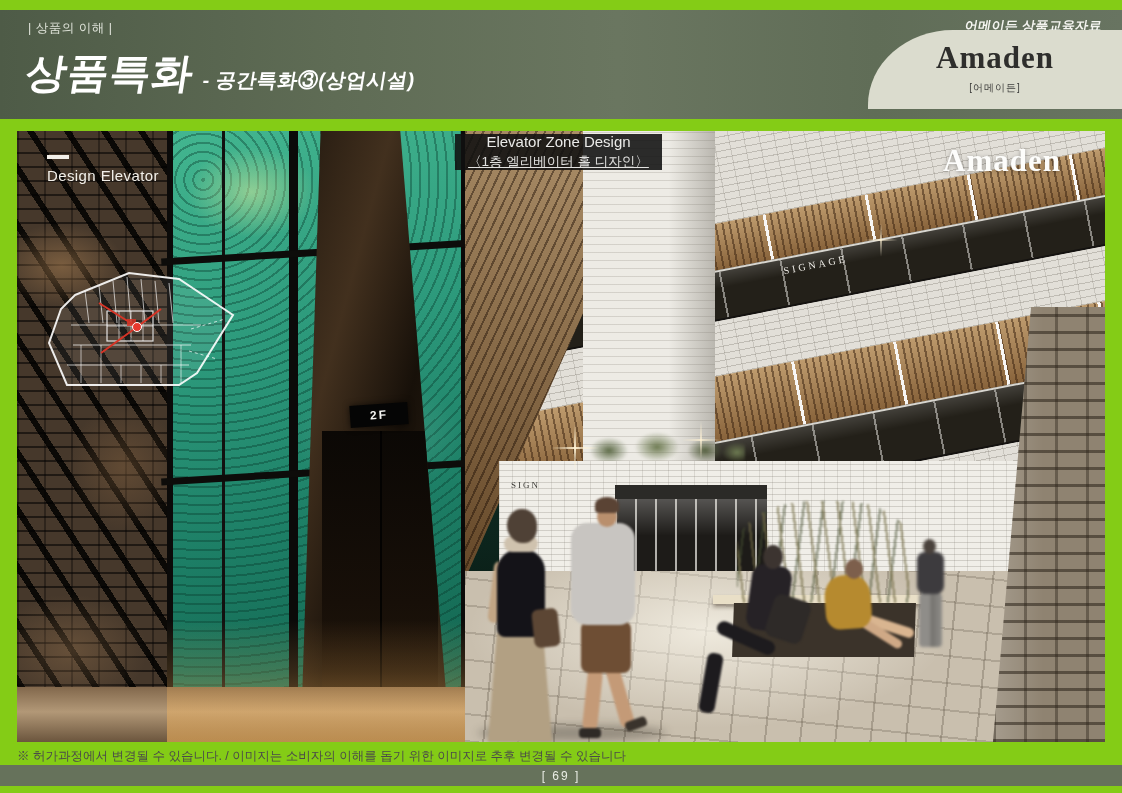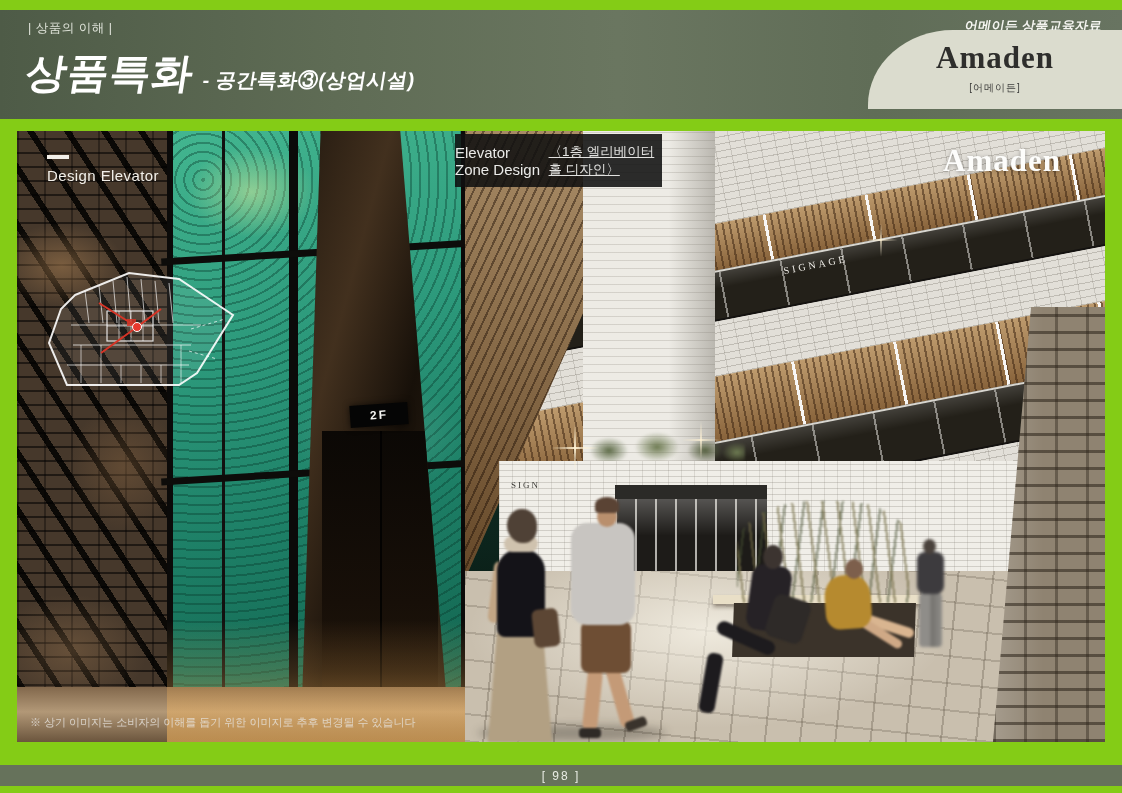--- a/index.html
+++ b/index.html
@@ -174,22 +174,22 @@
   .fm-shirt{position:absolute;left:16px;top:26px;width:64px;height:102px;background:#c8c5c1;border-radius:16px;}
   .fm-shorts{position:absolute;left:26px;top:124px;width:50px;height:52px;background:#6e4e34;border-radius:8px;}
   .fm-leg1{position:absolute;left:30px;top:172px;width:15px;height:62px;background:#c49a77;border-radius:7px;transform:rotate(6deg);}
   .fm-leg2{position:absolute;left:58px;top:166px;width:14px;height:66px;background:#c49a77;border-radius:7px;transform:rotate(-16deg);}
   .fm-shoe1{position:absolute;left:24px;top:231px;width:22px;height:10px;background:#2e2a26;border-radius:4px;}
   .fm-shoe2{position:absolute;left:70px;top:222px;width:22px;height:10px;background:#3a332c;border-radius:4px;transform:rotate(-20deg);}
   .fg-shadow{position:absolute;left:460px;top:594px;width:190px;height:16px;background:rgba(30,25,20,.3);
     border-radius:50%;filter:blur(4px);z-index:9;}
 
   
-  .label-box{position:absolute;left:438px;top:3px;width:207px;height:53px;background:rgba(16,16,16,.88);
-    display:flex;flex-direction:row;align-items:center;justify-content:center;gap:3px;z-index:12;}
+  .label-box{position:absolute;left:438px;top:3px;width:207px;height:36px;background:rgba(16,16,16,.88);
+    display:flex;flex-direction:column;align-items:center;justify-content:center;gap:3px;z-index:12;}
   .label-line1{color:#eaeae8;font-size:15px;}
   .label-line2{color:#e2e2e0;font-size:13.5px;text-decoration:underline;}
   .design-proposal{position:absolute;left:30px;top:24px;z-index:12;}
   .dp-dash{width:22px;height:4px;background:#f2efe9;margin-bottom:8px;}
   .dp-text{color:#f3f0ea;font-size:15px;letter-spacing:.4px;}
   .floorplan{position:absolute;left:24px;top:138px;z-index:12;}
   .inner-disclaimer{position:absolute;left:13px;top:584px;color:rgba(232,230,225,.78);font-size:11px;z-index:12;}
 
   
   .footer-disclaimer{position:absolute;left:17px;top:748px;color:#4b4b49;font-size:12.5px;}
@@ -324,20 +324,20 @@
     <div class="design-proposal">
       <div class="dp-dash"></div>
       <div class="dp-text">Design Elevator</div>
     </div>
 
     <div class="label-box">
       <div class="label-line1">Elevator Zone Design</div>
       <div class="label-line2">〈1층 엘리베이터 홀 디자인〉</div>
     </div>
 
-    <div class="inner-disclaimer">※ 상기 이미지는 소비자의 이해를 돕기 위한 이미지로 추후 변경될 수 있습니다</div>
   </div>
 
+  <div class="footer-disclaimer">※ 허가과정에서 변경될 수 있습니다. / 이미지는 소비자의 이해를 돕기 위한 이미지로 추후 변경될 수 있습니다</div>
   <div class="footer-bar">
-    <span class="page-number">[ 98 ]</span>
+    <span class="page-number">[ 69 ]</span>
   </div>
 
 </div>
 
 </body></html>

